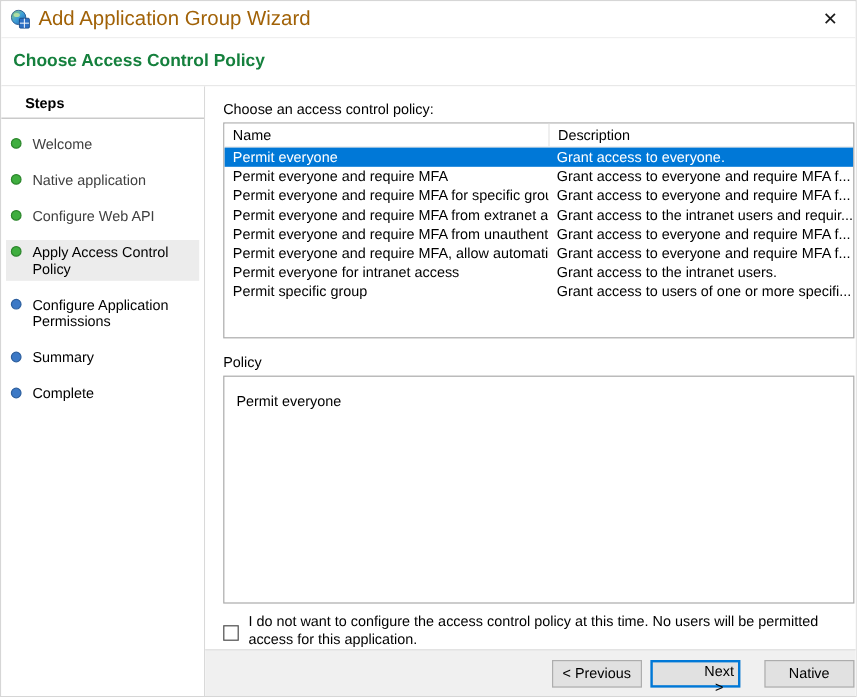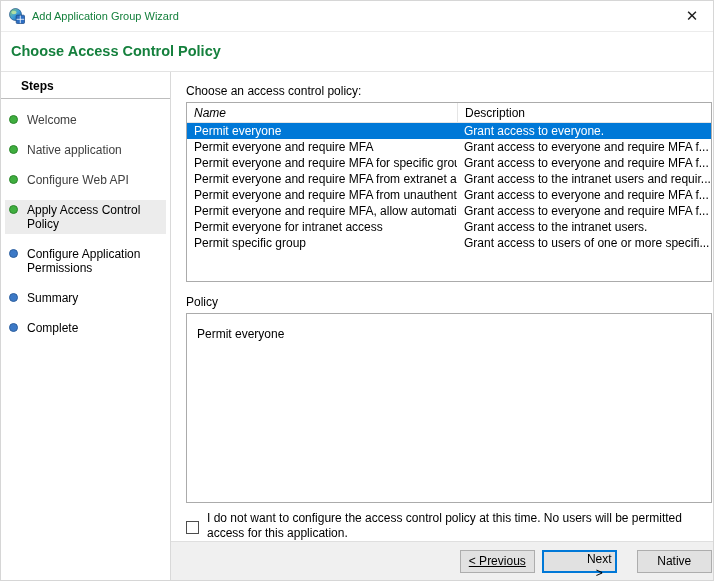--- a/index.html
+++ b/index.html
@@ -3,21 +3,21 @@
 <meta charset="utf-8">
 <style>
   * { margin:0; padding:0; box-sizing:border-box; }
   html,body { width:714px; height:581px; }
   body { font-family:"Liberation Sans","DejaVu Sans",sans-serif; font-size:12px; color:#000; background:#fff; }
   .window { width:714px; height:581px; background:#fff; border:1px solid #d6d6d6; display:flex; flex-direction:column; overflow:hidden; }
 
   
   .titlebar { height:31px; flex:0 0 31px; display:flex; align-items:center; padding-left:8px; border-bottom:1px solid #ececec; background:#fff; }
   .app-icon { width:16px; height:16px; flex:0 0 16px; }
-  .title-text { margin-left:7px; font-size:11px; color:#15803d; }
+  .title-text { margin-left:7px; font-size:17px; color:#a16207; }
   .close-btn { margin-left:auto; width:42px; height:31px; display:flex; align-items:center; justify-content:center; font-size:15px; color:#1a1a1a; cursor:pointer; }
 
   
   .page-header { flex:0 0 40px; padding:11px 0 0 10px; border-bottom:1px solid #e3e3e3; background:#fff; }
   .page-header h1 { font-size:14.5px; font-weight:bold; color:#15803d; }
 
   
   .body { flex:1; display:flex; min-height:0; }
 
   
@@ -31,38 +31,38 @@
   .step.done .step-label { color:#404040; cursor:pointer; }
   .step.current { background:#ececec; }
   .step.current .step-label, .step.pending .step-label { color:#000; }
 
   
   .main { flex:1; display:flex; flex-direction:column; padding:12px 24px 0 15px; min-height:0; background:#fff; }
   .list-label { margin-bottom:4px; }
 
   .listview { border:1px solid #ababab; height:181px; background:#fff; overflow:hidden; }
   .lv-header { display:flex; height:20px; align-items:center; border-bottom:1px solid #e5e5e5; background:#fff; }
-  .lv-h-name { width:270px; flex:0 0 270px; padding-left:7px;font-style:italic; }
+  .lv-h-name { width:270px; flex:0 0 270px; padding-left:7px; }
   .lv-h-desc { flex:1; padding-left:7px; border-left:1px solid #e5e5e5; height:100%; display:flex; align-items:center; }
   .lv-row { display:flex; height:16px; line-height:16px; white-space:nowrap; cursor:default; }
   .lv-name { width:270px; flex:0 0 270px; padding-left:7px; overflow:hidden; }
   .lv-desc { flex:1; padding-left:7px; overflow:hidden; }
   .lv-row.selected { background:#0078d7; color:#fff; }
 
   .policy-label { margin:13px 0 4px 0; }
   .policy-box { border:1px solid #ababab; height:190px; background:#fff; padding:13px 10px; }
 
   .checkbox-row { margin-top:8px; display:flex; align-items:center; }
   .checkbox { width:13px; height:13px; flex:0 0 13px; border:1px solid #4d4d4d; background:#fff; margin:3px 8px 0 0; cursor:pointer; }
   .checkbox-label { flex:1; line-height:15px; }
 
   
   .footer { margin:auto -24px 0 -15px; border-top:1px solid #dfdfdf; background:#f0f0f0; height:39px; flex:0 0 39px; display:flex; align-items:center; justify-content:flex-end; padding-right:24px; }
   .btn { width:75px; height:23px; background:#e1e1e1; border:1px solid #adadad; font-family:"Liberation Sans","DejaVu Sans",sans-serif; font-size:12px; color:#000; cursor:pointer; }
-  .btn-prev { margin-right:7px;text-decoration:underline; }
+  .btn-prev { margin-right:7px; }
   .btn-next { border:2px solid #0078d7; margin-right:20px;padding-left:40px; }
 </style>
 </head>
 <body>
 
 <div class="window">
 
   <div class="titlebar">
     <svg class="app-icon" viewBox="0 0 16 16">
       <defs>

